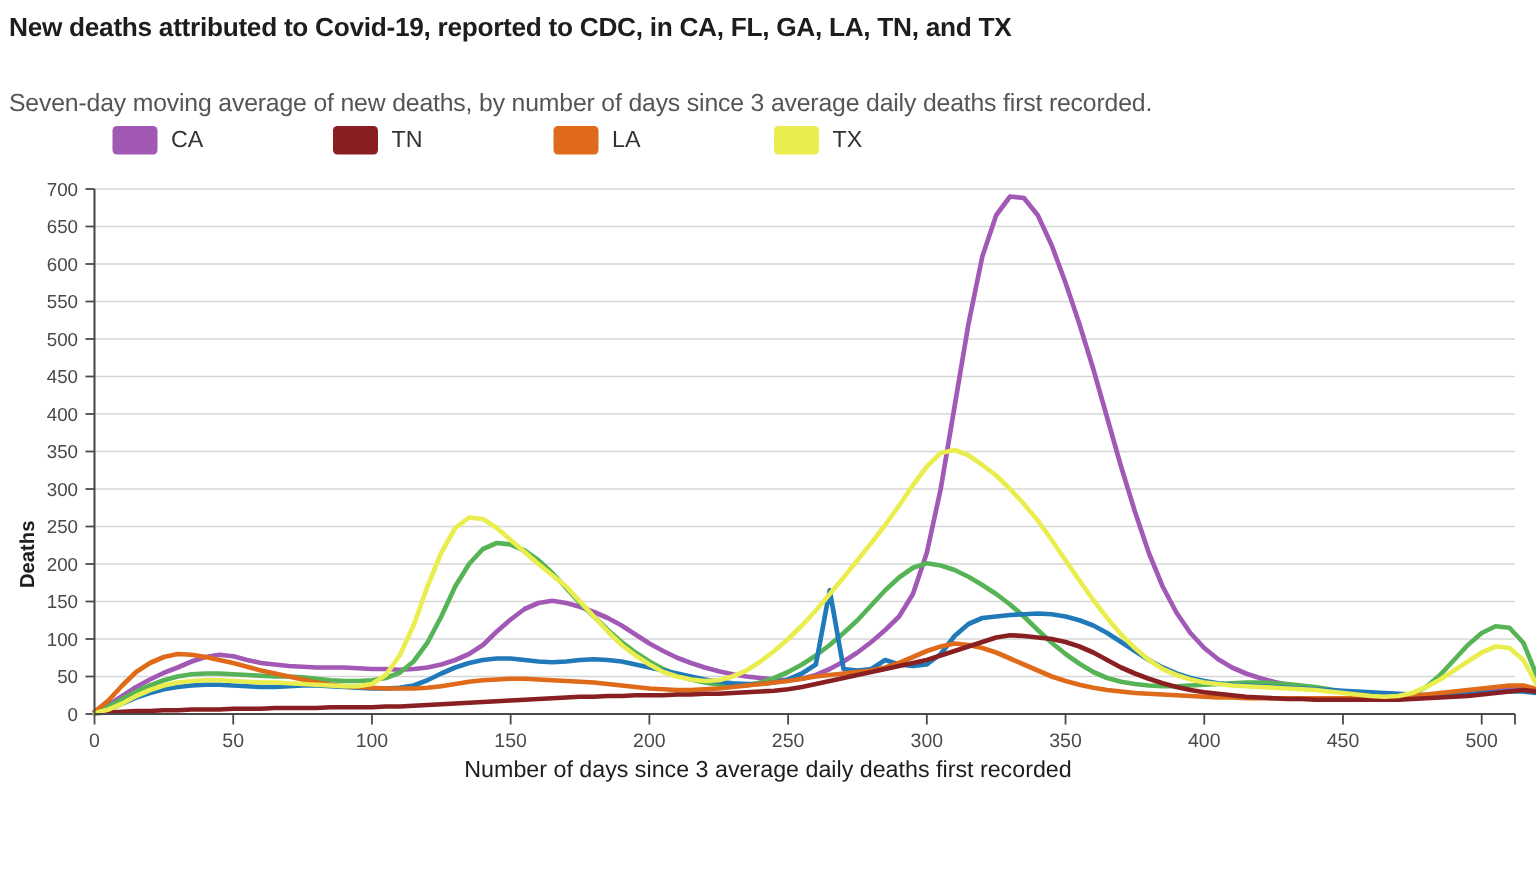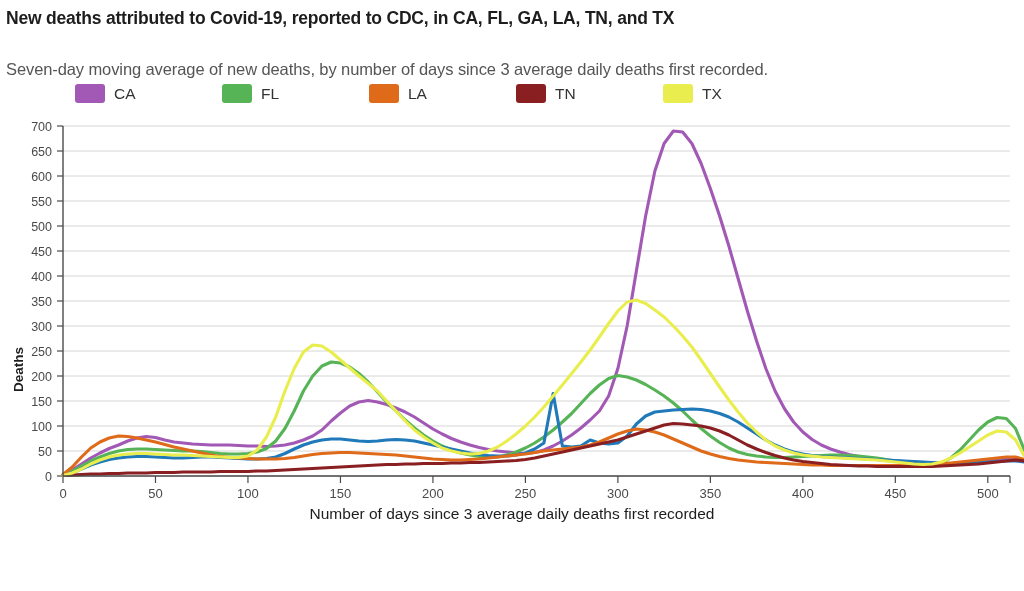--- a/index.html
+++ b/index.html
@@ -121,30 +121,26 @@
 
   <div class="chart-title">New deaths attributed to Covid-19, reported to CDC, in CA, FL, GA, LA, TN, and TX</div>
   <div class="chart-subtitle">Seven-day moving average of new deaths, by number of days since 3 average daily deaths first recorded.</div>
 
   <div class="legend" id="legend">
       <div class="legend-item">
         <span class="legend-swatch" style="background: rgb(162, 89, 181);"></span>
         <span class="legend-label">CA</span>
       </div>
       <div class="legend-item">
-        <span class="legend-swatch" style="background: rgb(86, 179, 86);"></span>
-        <span class="legend-label">FL</span>
+        <span class="legend-swatch" style="background: rgb(138, 31, 34);"></span>
+        <span class="legend-label">TN</span>
       </div>
       <div class="legend-item">
         <span class="legend-swatch" style="background: rgb(223, 106, 25);"></span>
         <span class="legend-label">LA</span>
-      </div>
-      <div class="legend-item">
-        <span class="legend-swatch" style="background: rgb(138, 31, 34);"></span>
-        <span class="legend-label">TN</span>
       </div>
       <div class="legend-item">
         <span class="legend-swatch" style="background: rgb(233, 238, 78);"></span>
         <span class="legend-label">TX</span>
       </div>
     </div>
 
   <div class="plot-wrap">
     <div class="y-axis-title">Deaths</div>
     <svg id="chart-svg" width="1024" height="400">

